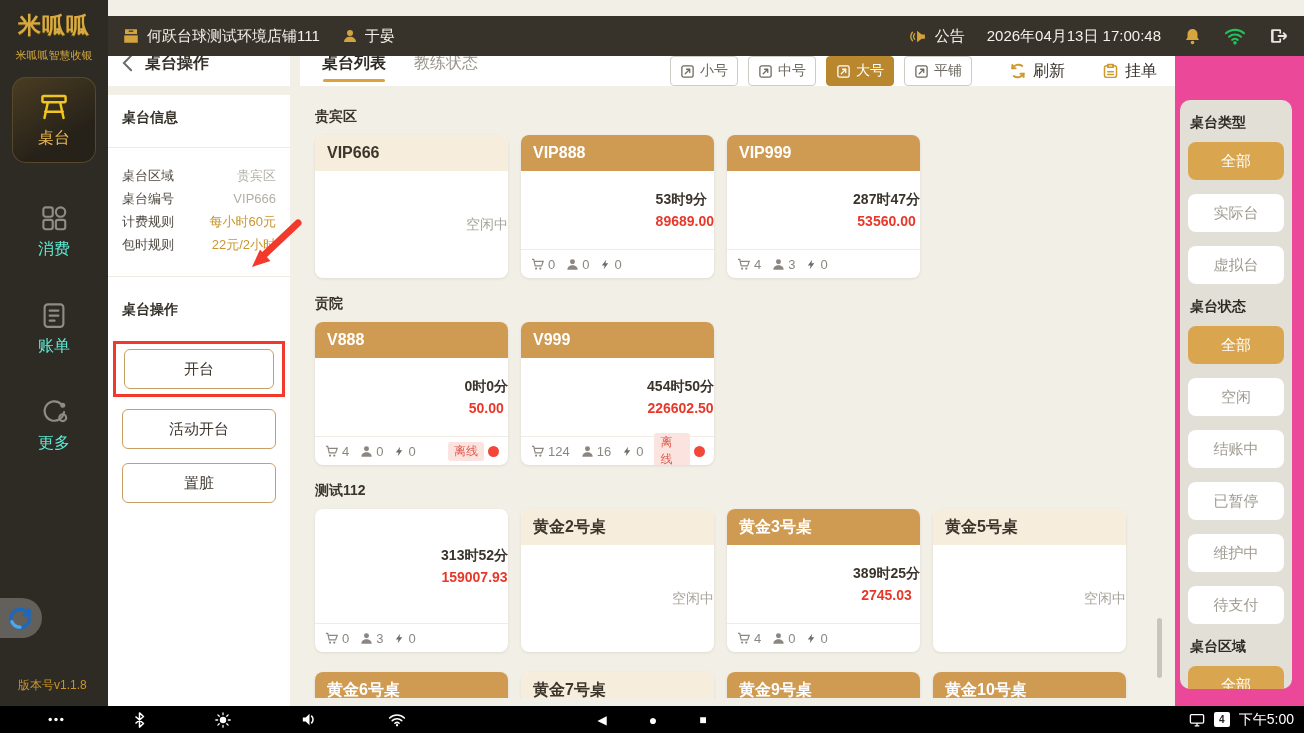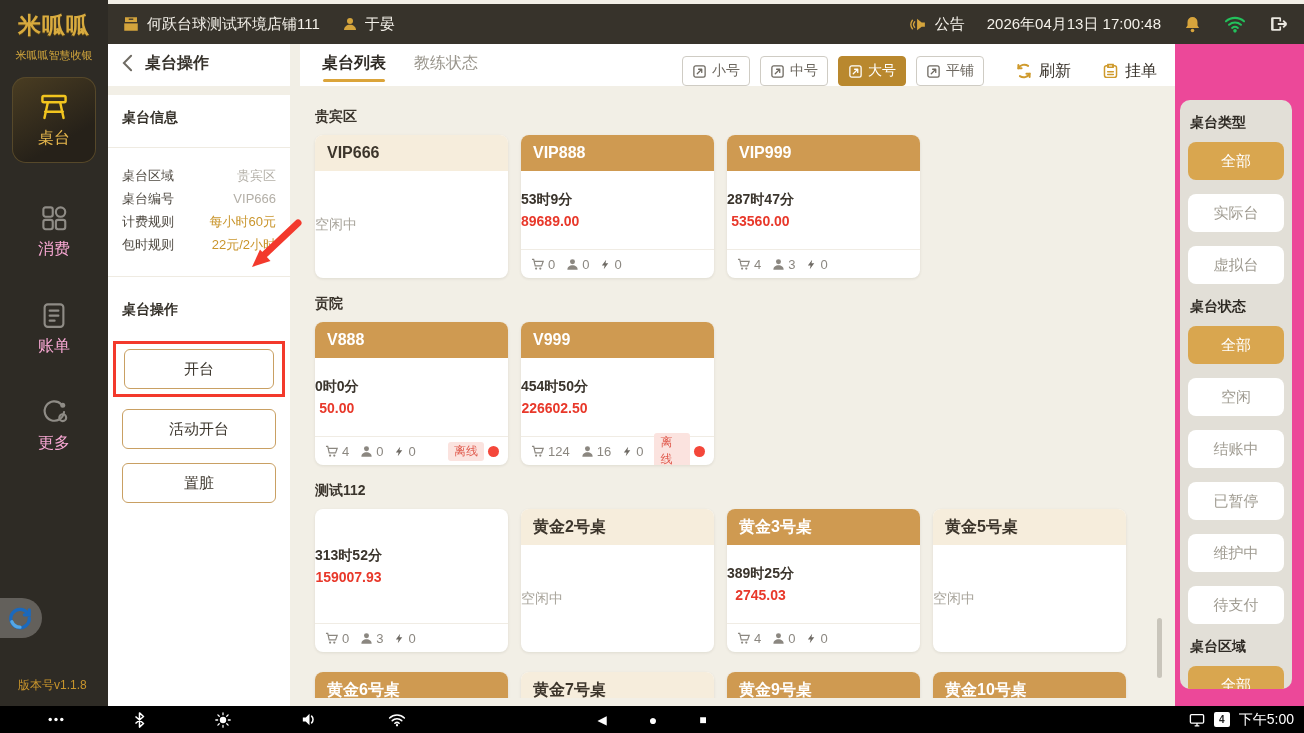--- a/index.html
+++ b/index.html
@@ -1,34 +1,34 @@
 <!DOCTYPE html>
 <html><head>
 <meta charset="utf-8">
 <style>
   * { margin:0; padding:0; box-sizing:border-box; }
   html,body { width:1304px; height:733px; overflow:hidden; }
   body { font-family:"Liberation Sans","DejaVu Sans",sans-serif; background:#f2efe6; position:relative; }
   svg { display:block; }
 
   
-  .topbar { position:absolute; left:108px; top:4px; width:1196px; height:40px; background:#37332b;
+  .topbar { position:absolute; left:108px; top:16px; width:1196px; height:40px; background:#37332b;
             display:flex; align-items:center; padding:0 14px; color:#f4f1ea; font-size:15px; z-index:6; }
   .topbar .grow { flex:1; }
   .tb-item { display:flex; align-items:center; gap:7px; }
   .tb-sp { width:22px; }
 
   
   .sidebar { position:absolute; left:0; top:0; width:108px; height:706px; background:#2e2b25; z-index:7;
              display:flex; flex-direction:column; align-items:center; }
   .logo-title { margin-top:10px; font-size:23px; font-weight:800; color:#d8ab3f; letter-spacing:1px;
                 text-shadow:0 1px 0 #5a4516; }
   .logo-sub { margin-top:7px; font-size:11px; color:#cfa43c; }
   .nav-item { width:108px; margin-top:40px; display:flex; flex-direction:column; align-items:center;
-              gap:6px; color:#f9a8d4; font-size:16px; cursor:pointer; }
+              gap:6px; color:#5eead4; font-size:16px; cursor:pointer; }
   .nav-item.active { width:84px; height:86px; margin:14px 0 0; border-radius:14px; justify-content:center;
               background:linear-gradient(150deg,#4a3d22 0%,#262119 70%); box-shadow:inset 0 0 0 1px #56482a;
               color:#e9b94d; }
   .version { margin-top:auto; margin-bottom:12px; align-self:flex-start; padding-left:18px;
              font-size:12px; color:#c9952c; }
 
   
   .float-handle { position:absolute; left:0; top:598px; width:42px; height:40px; z-index:9;
                   background:rgba(104,101,95,.92); border-radius:0 20px 20px 0;
                   display:flex; align-items:center; padding-left:7px; }
@@ -57,38 +57,38 @@
 
   
   .maincol { position:absolute; left:290px; top:40px; width:885px; height:666px; }
   .tabbar { margin-left:10px; background:#fff; height:46px; display:flex; align-items:flex-end;
             padding:0 18px 0 22px; }
   .tab { position:relative; height:46px; display:flex; align-items:center; font-size:16px; color:#9a968d;
          margin-right:28px; cursor:pointer; }
   .tab.active { color:#2f2b25; font-weight:bold; }
   .tab.active:after { content:""; position:absolute; left:50%; transform:translateX(-50%); bottom:4px;
          width:62px; height:3px; border-radius:2px; background:#dba43a; }
-  .tab-tools { margin-left:auto; display:flex; align-items:center; gap:17px; }
+  .tab-tools { margin-left:auto; display:flex; align-items:center; gap:23px; }
   .size-btn { display:flex; align-items:center; gap:5px; height:30px; padding:0 9px; background:#fff;
               border:1px solid #cfccc4; border-radius:4px; color:#6d6860; font-size:14px;
               font-family:inherit; cursor:pointer; }
   .size-btn.active { background:#b9882e; border-color:#b9882e; color:#fff; }
   .tool-btn { display:flex; align-items:center; gap:6px; font-size:16px; color:#3a342c; margin-left:14px;
               background:none; border:none; font-family:inherit; cursor:pointer; }
 
   .cards-scroll { height:612px; overflow:hidden; padding:22px 0 0 25px; position:relative; }
   .group-label { font-size:14px; font-weight:600; color:#3a342c; margin-bottom:9px; }
   .group { margin-bottom:17px; }
   .card-grid { display:flex; flex-wrap:wrap; gap:20px 13px; width:824px; }
   .card { width:193px; height:143px; background:#fff; border-radius:8px; overflow:hidden;
           box-shadow:0 1px 3px rgba(60,50,30,.10); display:flex; flex-direction:column; cursor:pointer; }
   .card-head { height:36px; display:flex; align-items:center; padding:0 12px; font-size:16px; font-weight:bold; }
   .card.active .card-head { background:#cf9a51; color:#fff; }
   .card.idle .card-head { background:#f6eddc; color:#3c352b; }
-  .card-body { flex:1; display:flex; flex-direction:column; align-items:flex-start; justify-content:center; }
+  .card-body { flex:1; display:flex; flex-direction:column; align-items:flex-end; justify-content:center; }
   .time { font-size:14px; font-weight:bold; color:#3a342c; }
   .amount { font-size:14px; font-weight:bold; color:#e8382a; margin-top:4px; text-align:center; }
   .idle-text { font-size:14px; color:#a8a49b; }
   .card-foot { height:29px; border-top:1px solid #f0ece4; display:flex; align-items:center; padding:0 9px; }
   .stat { display:flex; align-items:center; gap:3px; font-size:13px; color:#8b8780; margin-right:11px; }
   .offline { margin-left:auto; display:flex; align-items:center; gap:4px; }
   .offline-badge { background:#fbe3df; color:#e05b4e; font-size:12px; padding:1px 6px; border-radius:3px; }
   .offline-dot { width:11px; height:11px; border-radius:50%; background:#f4473a; }
   .mscroll { position:absolute; right:13px; top:578px; width:5px; height:60px; border-radius:3px; background:#c9c5bb; }
 

